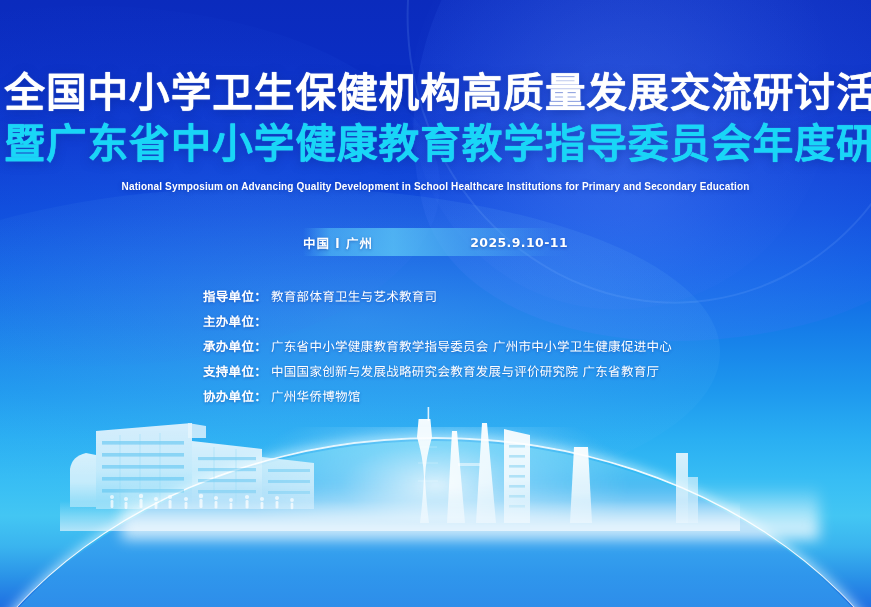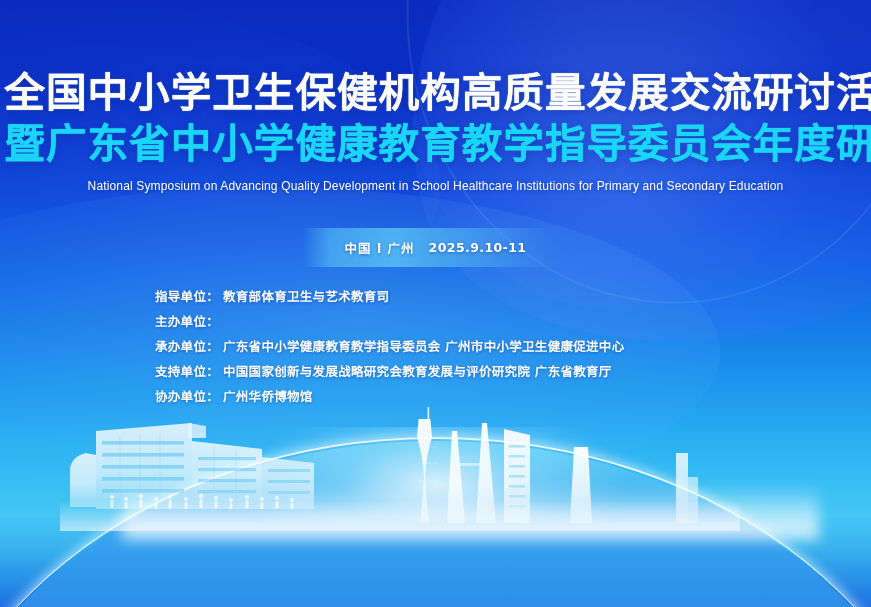--- a/index.html
+++ b/index.html
@@ -172,50 +172,50 @@
   .title-cn-2 {
     color: #18d6f7;
     margin-top: 1px;
     text-shadow:
        0 0 1px rgba(70,225,255,0.95),
        0 2px 10px rgba(10,40,150,0.5);
   }
   .title-en {
     margin-top: 10px;
     color: #ffffff;
-    font-size: 12px;
-    font-weight: 400;
+    font-size: 10px;
+    font-weight: 700;
     line-height: 15.5px;
     letter-spacing: 0.15px;
     white-space: nowrap;
     text-shadow: 0 1px 4px rgba(10,40,150,0.45);
   }
 
   
   .banner-row {
     position: absolute;
     left: 0; right: 0;
     top: 228px;
     display: flex;
     justify-content: center;
   }
   .banner {
     position: relative;
     width: 265px;
-    height: 39px;
+    height: 28px;
     background: linear-gradient(90deg,
         rgba(84,198,246,0.0) 0%,
         rgba(90,202,247,0.55) 10%,
         rgba(96,206,248,0.72) 34%,
         rgba(80,180,242,0.52) 68%,
         rgba(60,150,235,0.10) 93%,
         rgba(50,140,232,0) 100%);
     display: flex;
     align-items: center;
-    justify-content: center;
+    justify-content: space-between;
     gap: 14px;
   }
   .banner-city, .banner-date {
     color: #ffffff;
     font-family: "DejaVu Sans", "Liberation Sans", sans-serif;
     font-weight: 700;
     font-size: 12.5px;
     letter-spacing: 1px;
     white-space: nowrap;
     text-shadow: 0 1px 3px rgba(10,45,150,0.5);
@@ -237,25 +237,26 @@
     height: 25px;
     white-space: nowrap;
   }
   .org-label {
     color: #ffffff;
     font-family: "DejaVu Sans", "Liberation Sans", sans-serif;
     font-weight: 700;
     font-size: 12.5px;
     letter-spacing: 0.3px;
     text-shadow: 0 1px 3px rgba(10,45,150,0.45);
+    margin-left: 48px;
   }
   .org-value {
     color: #ffffff;
     font-family: "DejaVu Sans", "Liberation Sans", sans-serif;
-    font-weight: 700;
+    font-weight: 400;
     font-size: 12.5px;
     letter-spacing: 0.3px;
     margin-left: 4px;
     text-shadow: 0 1px 3px rgba(10,45,150,0.45);
   }
 </style>
 </head>
 <body>
 
 <div id="poster">

